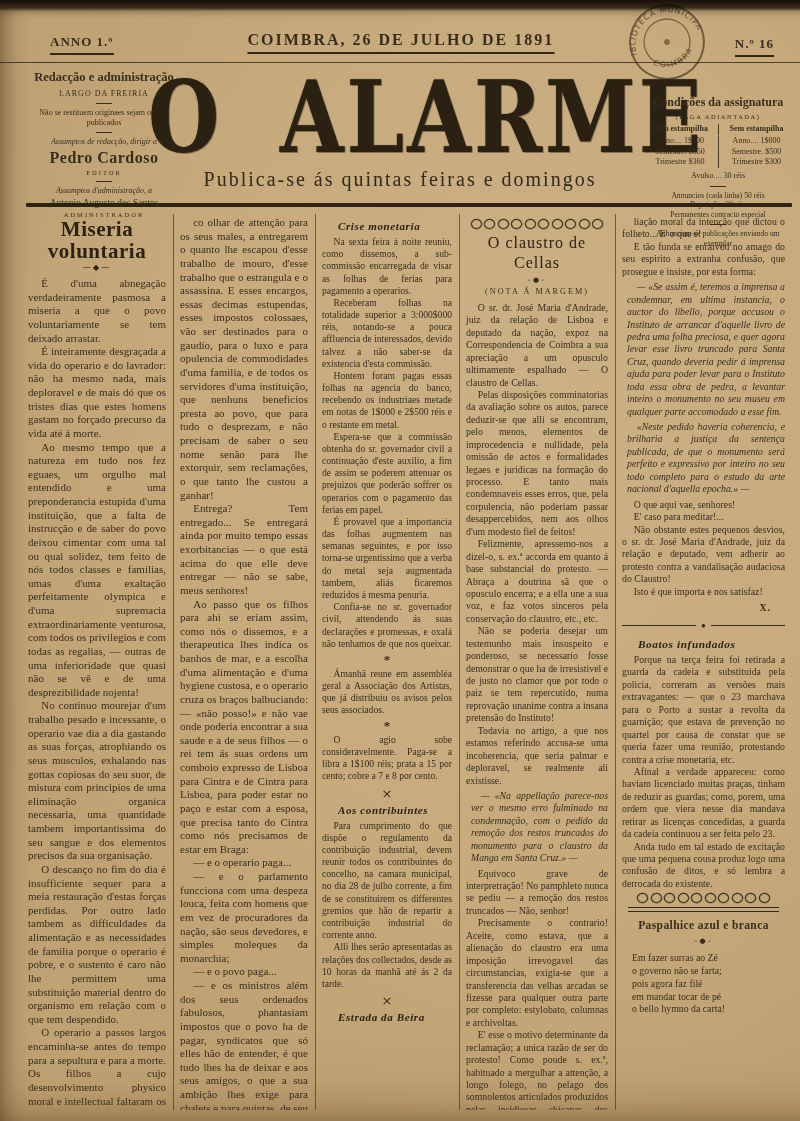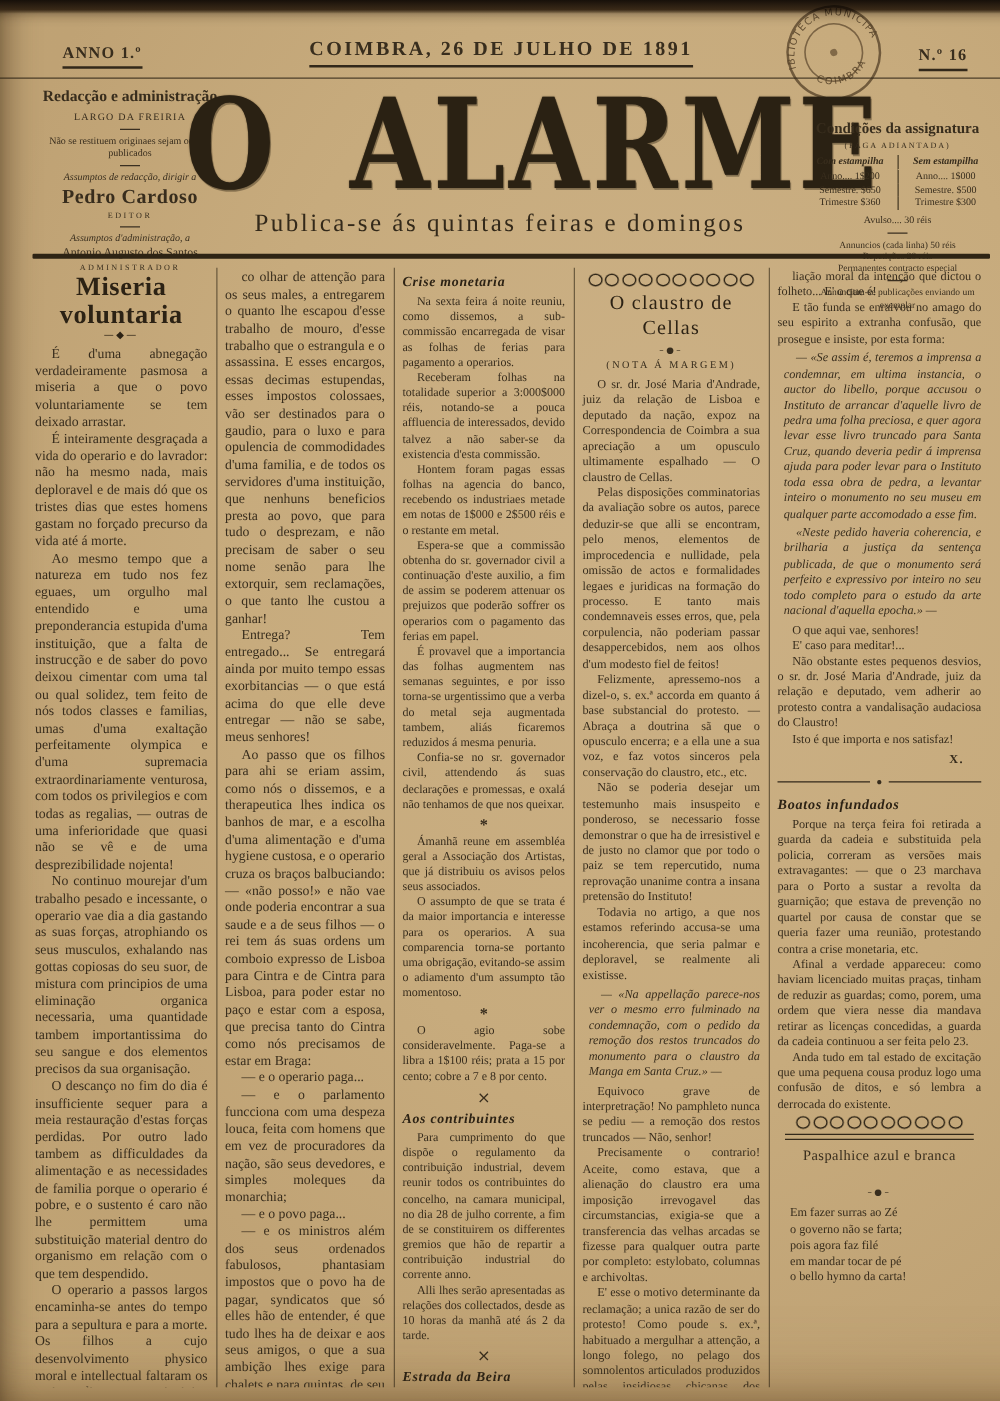--- a/index.html
+++ b/index.html
@@ -50,21 +50,21 @@
     letter-spacing:3px;word-spacing:26px;color:#2a2113;transform:scaleY(1.22);transform-origin:top;
     text-shadow:0 0 1px rgba(35,26,12,.75),1px 1px 0 rgba(35,26,12,.35);white-space:nowrap;}
   .mast-sub{position:absolute;left:170px;top:168px;width:460px;text-align:center;
     font-size:20px;letter-spacing:2px;color:#33291a;}
 
   
   .subbox{position:absolute;left:642px;top:70px;width:152px;text-align:center;line-height:1.3;margin-top:25px;}
   .subbox .bx-title{font-size:12px;font-weight:bold;margin-bottom:2px;white-space:nowrap;}
   .subbox .paynote{font-size:6.5px;letter-spacing:1.5px;margin-bottom:3px;}
   .pricegrid{display:grid;grid-template-columns:1fr 1fr;font-size:8px;line-height:1.35;}
-  .pricegrid .hd{font-weight:bold;font-style:italic;border-bottom:1px solid rgba(50,40,22,.0);}
+  .pricegrid .hd{font-weight:bold;border-bottom:1px solid rgba(50,40,22,.0);}
   .pricegrid .r{white-space:nowrap;}
   .pricegrid .c2{border-left:1px solid #473a24;}
   .avulso{font-size:8px;margin-top:3px;}
   .subbox .small{font-size:7.6px;line-height:1.3;}
 
   
   .columns{position:absolute;left:28px;top:214px;width:764px;height:896px;display:flex;overflow:hidden;}
   .col{box-sizing:border-box;padding:2px 7px 0 6px;border-right:1px solid rgba(48,38,20,.6);
     text-align:justify;overflow:hidden;}
   .col:last-child{border-right:none;}
@@ -73,24 +73,24 @@
   .col:nth-child(3){width:144px;font-size:9.6px;line-height:1.27;}
   .col:nth-child(4){width:156px;font-size:9.8px;line-height:1.27;}
   .col:nth-child(5){width:176px;font-size:9.8px;line-height:1.27;}
 
   .blk{margin:0;}
   .blk.p{text-indent:1.2em;}
   .blk.pq{font-style:italic;margin:3px 0 3px 5px;text-indent:1em;}
   .blk.h1{font-size:21px;font-weight:bold;text-align:center;letter-spacing:.5px;line-height:1.05;
     text-indent:0;margin:2px 0 1px;color:#2c2214;}
   .blk.h2{font-weight:bold;font-style:italic;font-size:1.15em;letter-spacing:.6px;text-align:left;
-    margin:3px 0 3px;text-indent:0;color:#2c2214;}
+    margin:3px 16px 3px;text-indent:0;color:#2c2214;}
   .blk.h2c{font-size:16px;text-align:center;letter-spacing:1px;margin:4px 0 0;color:#2c2214;}
   .blk.note{font-size:8.2px;text-align:center;letter-spacing:2px;margin:2px 0 5px;}
-  .blk.h3{font-weight:normal;font-size:11.5px;text-align:center;letter-spacing:.4px;margin:5px 0 17px;}
+  .blk.h3{font-weight:bold;font-size:11.5px;text-align:center;letter-spacing:.4px;margin:5px 0 4px;}
   .blk.sig{text-align:right;font-variant:small-caps;font-weight:bold;letter-spacing:1px;
     padding-right:14px;margin:4px 0;}
   .blk.star{text-align:center;font-size:13px;line-height:.9;margin:4px 0 2px;font-weight:bold;}
   .blk.sc{text-align:center;font-size:13px;line-height:1;margin:4px 0 3px;font-family:"DejaVu Sans",sans-serif;}
   .blk.orn{text-align:center;font-size:8px;letter-spacing:2px;margin:1px 0 4px;
     font-family:"DejaVu Sans",sans-serif;color:#2c2214;}
   .blk.dot{text-align:center;font-size:7px;letter-spacing:2px;margin:2px 0;
     font-family:"DejaVu Sans",sans-serif;}
   .blk.chain{display:flex;justify-content:center;align-items:center;gap:2.5px;margin:3px 0 4px;}
   .blk.chain .ring{width:9px;height:8px;border:1.8px solid #33291a;border-radius:50%;
@@ -200,21 +200,20 @@
       <div class="col">
         <div class="blk h2">Crise monetaria</div>
         <div class="blk p">Na sexta feira á noite reuniu, como dissemos, a sub-commissão encarregada de visar as folhas de ferias para pagamento a operarios.</div>
         <div class="blk p">Receberam folhas na totalidade superior a 3:000$000 réis, notando-se a pouca affluencia de interessados, devido talvez a não saber-se da existencia d'esta commissão.</div>
         <div class="blk p">Hontem foram pagas essas folhas na agencia do banco, recebendo os industriaes metade em notas de 1$000 e 2$500 réis e o restante em metal.</div>
         <div class="blk p">Espera-se que a commissão obtenha do sr. governador civil a continuação d'este auxilio, a fim de assim se poderem attenuar os prejuizos que poderão soffrer os operarios com o pagamento das ferias em papel.</div>
         <div class="blk p">É provavel que a importancia das folhas augmentem nas semanas seguintes, e por isso torna-se urgentissimo que a verba do metal seja augmentada tambem, aliás ficaremos reduzidos á mesma penuria.</div>
         <div class="blk p">Confia-se no sr. governador civil, attendendo ás suas declarações e promessas, e oxalá não tenhamos de que nos queixar.</div>
         <div class="blk star">*</div>
         <div class="blk p">Ámanhã reune em assembléa geral a Associação dos Artistas, que já distribuiu os avisos pelos seus associados.</div>
-        <div class="blk p">O assumpto de que se trata é da maior importancia e interesse para os operarios. A sua comparencia torna-se portanto uma obrigação, evitando-se assim o adiamento d'um assumpto tão momentoso.</div>
         <div class="blk star">*</div>
         <div class="blk p">O agio sobe consideravelmente. Paga-se a libra a 1$100 réis; prata a 15 por cento; cobre a 7 e 8 por cento.</div>
         <div class="blk sc">×</div>
         <div class="blk h2">Aos contribuintes</div>
         <div class="blk p">Para cumprimento do que dispõe o regulamento da contribuição industrial, devem reunir todos os contribuintes do concelho, na camara municipal, no dia 28 de julho corrente, a fim de se constituirem os differentes gremios que hão de repartir a contribuição industrial do corrente anno.</div>
         <div class="blk p">Alli lhes serão apresentadas as relações dos collectados, desde as 10 horas da manhã até ás 2 da tarde.</div>
         <div class="blk sc">×</div>
         <div class="blk h2">Estrada da Beira</div>
       </div>
       <div class="col">

